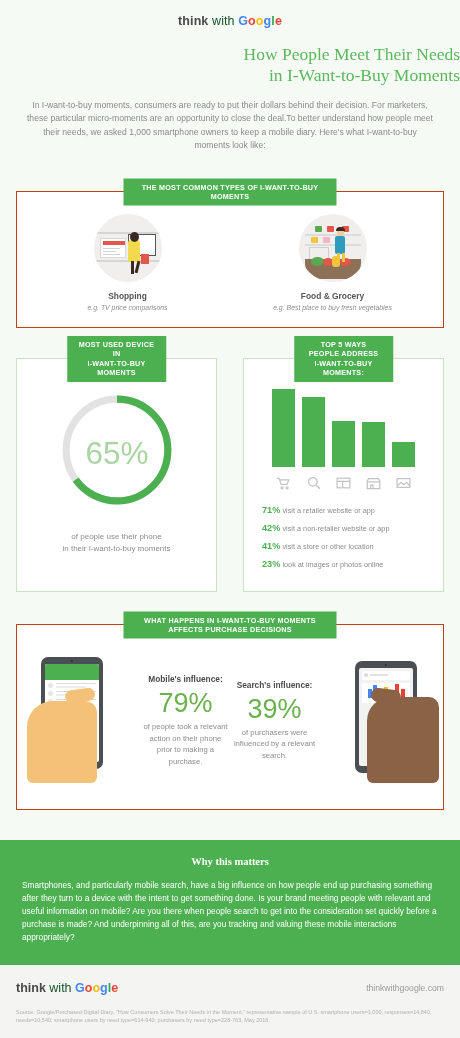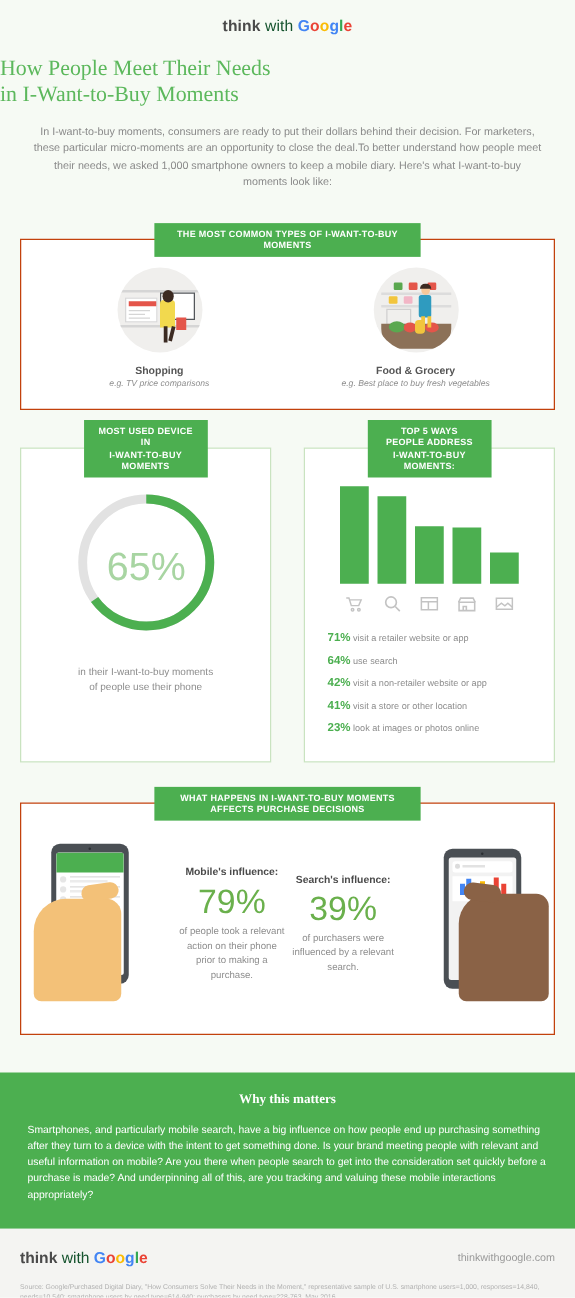--- a/index.html
+++ b/index.html
@@ -29,21 +29,21 @@
     letter-spacing: .1px;
   }
   .twg-think { font-weight: bold; color: #4a4a4a; }
   .twg-with { color: #14532d; font-weight: normal; }
   .g-b { color: #4285F4; font-weight: bold; }
   .g-r { color: #EA4335; font-weight: bold; }
   .g-y { color: #FBBC05; font-weight: bold; }
   .g-g { color: #34A853; font-weight: bold; }
 
   .main-title {
-    text-align: left;
+    text-align: right;
     color: #5cb85c;
     font-family: "Liberation Serif", serif;
     font-size: 17.5px;
     line-height: 21px;
     margin-top: 16px;
     font-weight: normal;
   }
   .intro {
     margin: 13px 26px 0 26px;
     text-align: center;
@@ -406,22 +406,22 @@
           <div class="badge">MOST USED DEVICE IN
 I-WANT-TO-BUY MOMENTS</div>
         </div>
       <div class="donut-inner">
         <svg class="donut" viewBox="0 0 120 120">
           <circle cx="60" cy="60" r="50" fill="none" stroke="#e2e2e2" stroke-width="7"></circle>
           <circle cx="60" cy="60" r="50" fill="none" stroke="#4caf50" stroke-width="7" stroke-dasharray="204.2 110.0" stroke-dashoffset="0" transform="rotate(-90 60 60)"></circle>
           <text x="60" y="74" text-anchor="middle" font-family="Liberation Sans, sans-serif" font-size="31" fill="#a8d5a2">65%</text>
         </svg>
         <div class="donut-cap">
+          <div>of people use their phone</div>
           <div>in their I-want-to-buy moments</div>
-          <div>of people use their phone</div>
         </div>
       </div>
     </div>
 
     <div class="col-card">
       <div class="badge-wrap">
           <div class="badge">TOP 5 WAYS PEOPLE ADDRESS
 I-WANT-TO-BUY MOMENTS:</div>
         </div>
       <div class="bars-inner">
@@ -461,21 +461,20 @@
           </div>
           <div class="bar-icon">
             <svg width="15" height="12" viewBox="0 0 18 15" fill="none" stroke="#c3c3c3" stroke-width="1.5">
               <rect x="1" y="2" width="16" height="11"></rect>
                 <path d="M1 11l5-4 3.5 2.6L12.5 7 17 11"></path>
             </svg>
           </div>
         </div>
         <div class="stats">
           <div class="stat"><b>71%</b><span>visit a retailer website or app</span></div>
-          <div class="stat"><b>64%</b><span>use search</span></div>
           <div class="stat"><b>42%</b><span>visit a non-retailer website or app</span></div>
           <div class="stat"><b>41%</b><span>visit a store or other location</span></div>
           <div class="stat"><b>23%</b><span>look at images or photos online</span></div>
         </div>
       </div>
     </div>
   </div>
 
   <div class="card sec4">
     <div class="badge-wrap">

